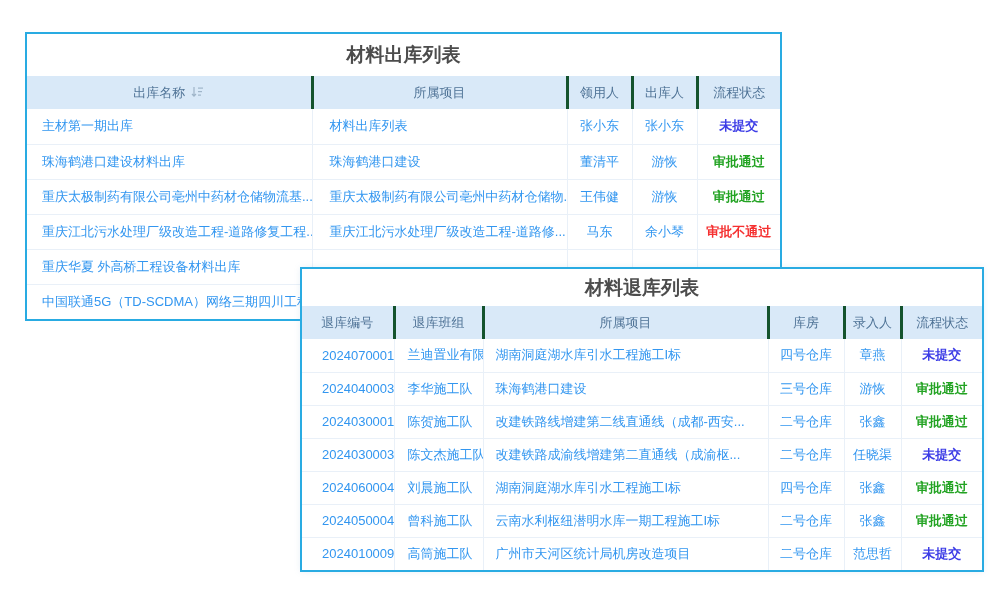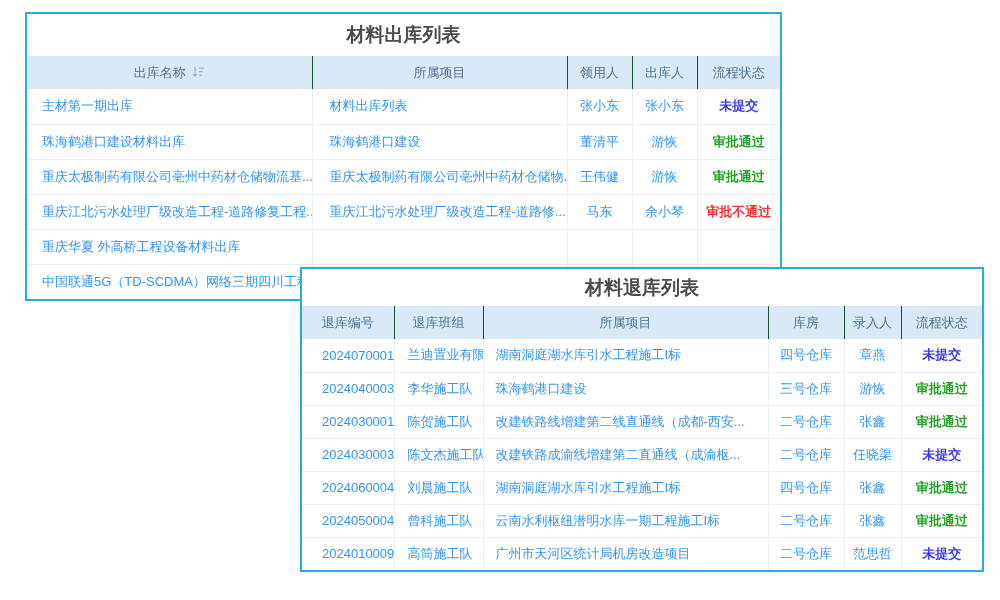--- a/index.html
+++ b/index.html
@@ -8,21 +8,21 @@
     background: #ffffff;
     font-family: "Liberation Sans", "DejaVu Sans", sans-serif;
     overflow: hidden;
     position: relative;
   }
   .table-card {
     position: absolute;
     background: #ffffff;
     border: 2px solid #29abe2;
   }
-  #outbound-card { left: 25px; top: 12px; width: 757px; z-index: 1; }
+  #outbound-card { left: 25px; top: 32px; width: 757px; z-index: 1; }
   #return-card  { left: 300px; top: 267px; width: 684px; z-index: 2; box-shadow: 0 0 6px rgba(120,160,200,0.15); }
 
   .card-title {
     text-align: center;
     font-weight: bold;
     color: #4c4c4c;
     font-size: 19px;
   }
   #outbound-card .card-title { height: 42px; line-height: 42px; }
   #return-card  .card-title { height: 37px; line-height: 37px; }
@@ -32,21 +32,21 @@
     border-collapse: collapse;
     table-layout: fixed;
   }
   th {
     background: #d9e9f8;
     color: #4f7396;
     font-weight: normal;
     font-size: 13px;
     text-align: center;
     height: 33px;
-    border-right: 1px solid #14532d;
+    border-right: 3px solid #14532d;
     white-space: nowrap; overflow: hidden;
   }
   th:last-child { border-right: none; }
   td {
     color: #3296f0;
     font-size: 13px;
     border-right: 1px solid #e9f0f8;
     border-bottom: 1px solid #e9f0f8;
     white-space: nowrap; overflow: hidden;
     text-align: center;

